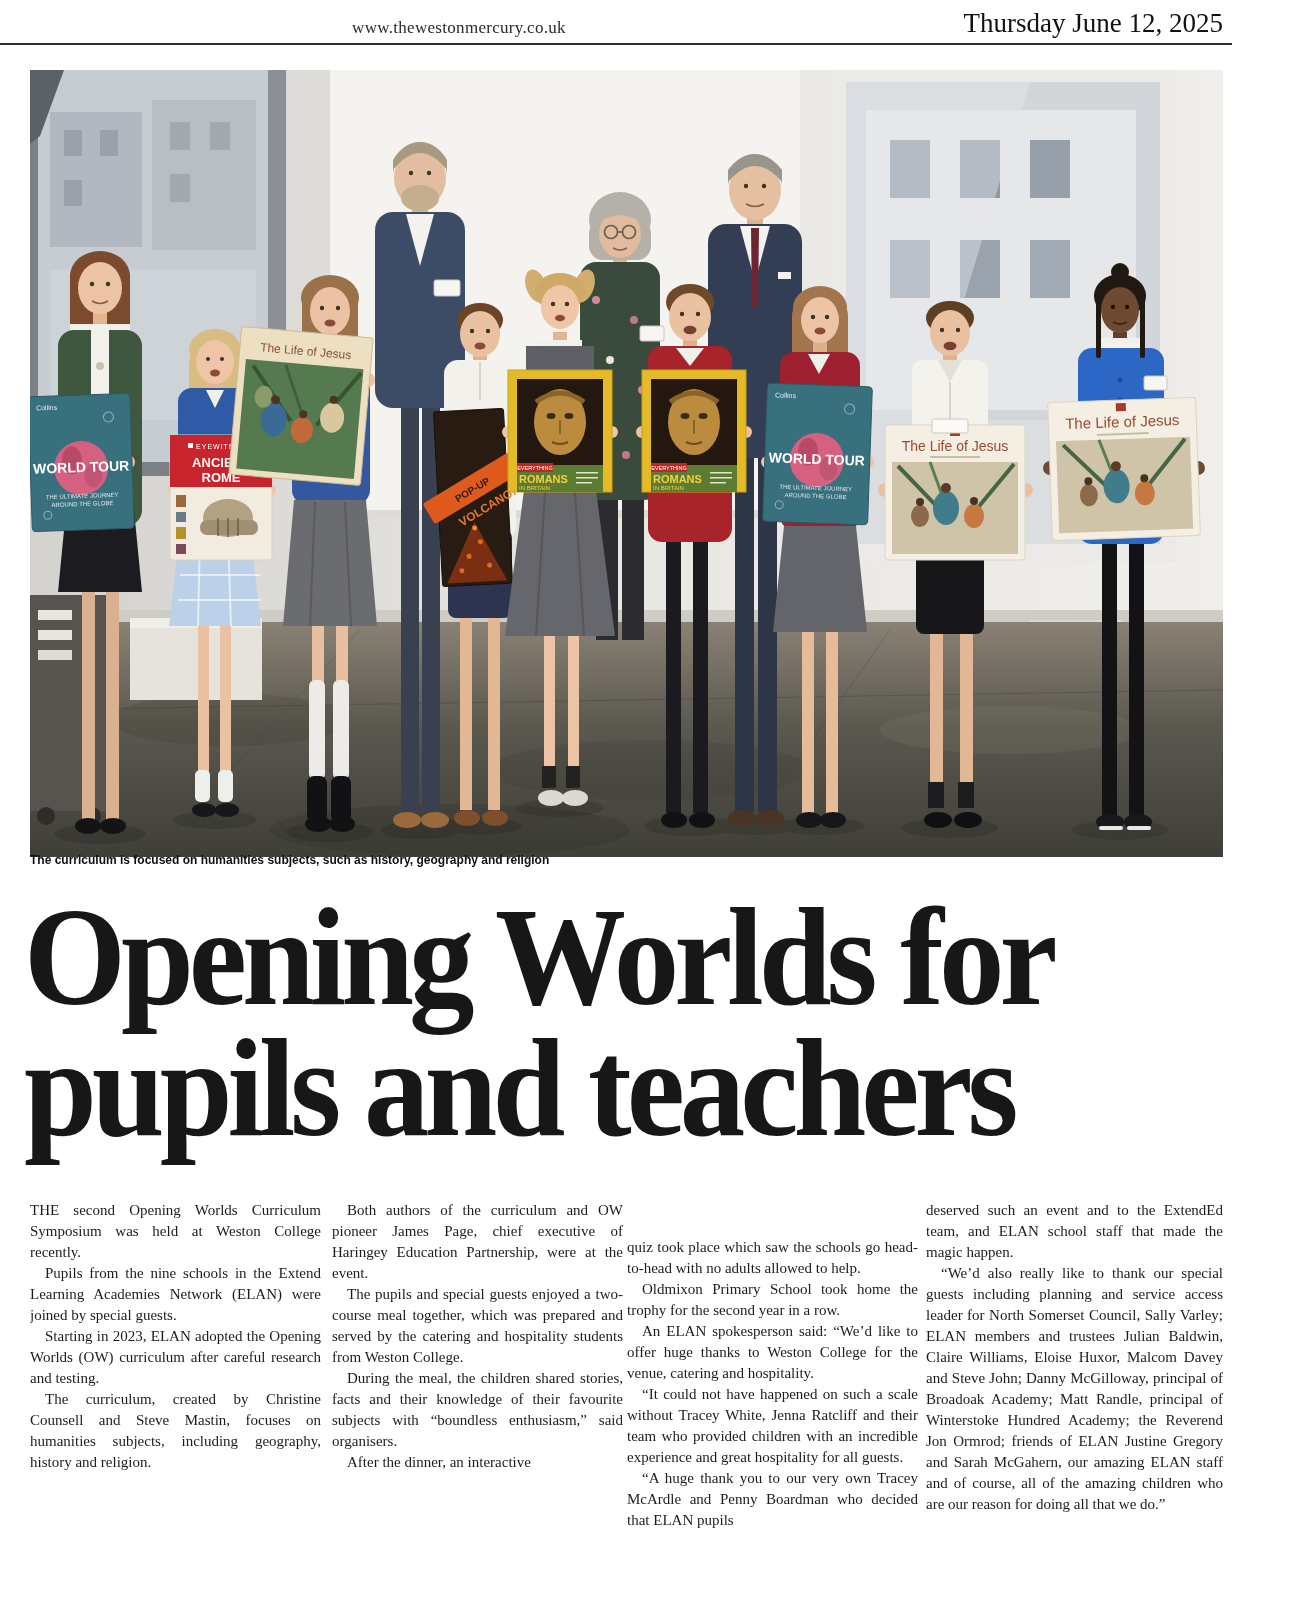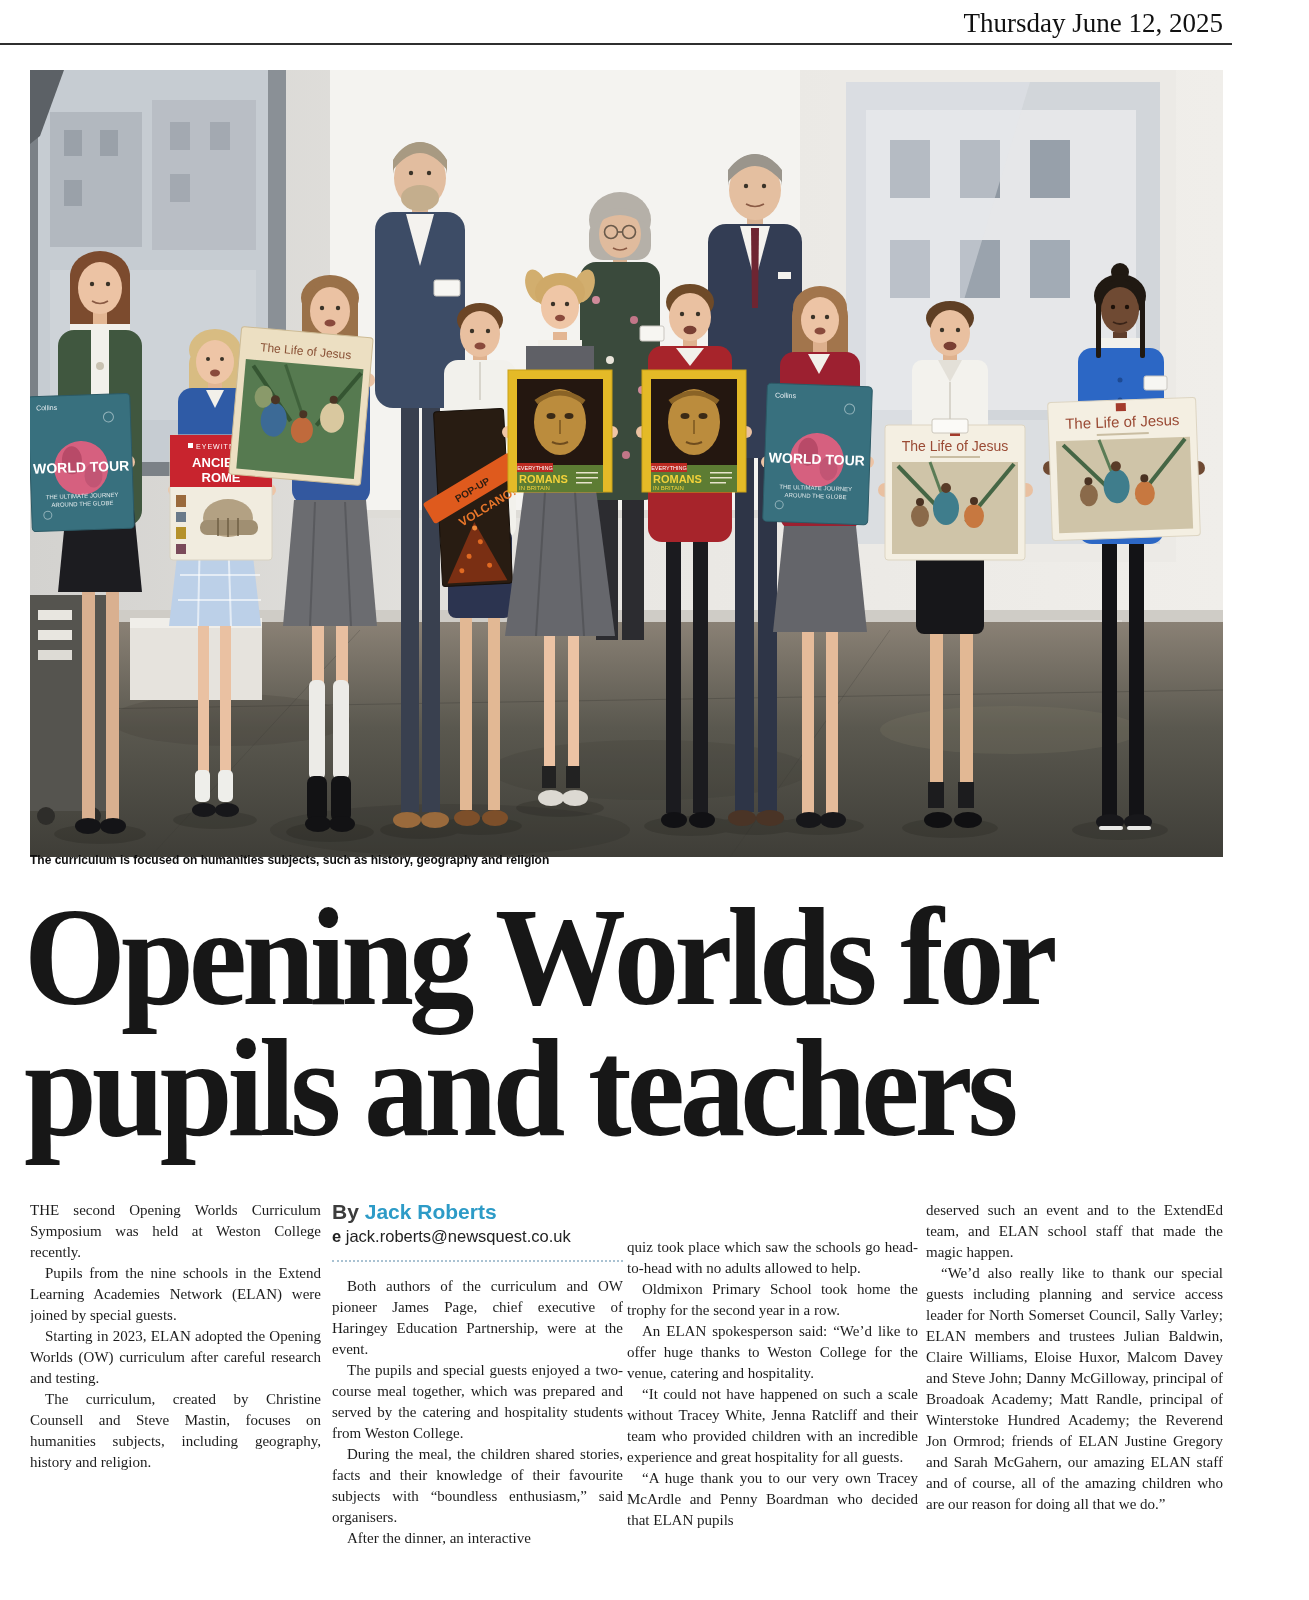--- a/index.html
+++ b/index.html
@@ -33,20 +33,21 @@
   .byline-row1{font-size:21px;font-weight:bold;color:#3c3c3c;}
   .byline-author{color:#2d9bc7;}
   .byline-row2{font-size:16.5px;color:#222;margin-top:3px;}
   .byline-row2 .e{font-weight:bold;}
 </style>
 </head>
 <body>
 
 <div class="page">
 
+  <div class="mast-url">www.thewestonmercury.co.uk</div>
   <div class="mast-date">Thursday June 12, 2025</div>
   <div class="mast-rule"></div>
 
   <div class="photo-wrap">
     <svg width="1193" height="787" viewBox="0 0 1193 787" preserveAspectRatio="none">
       <defs>
         <linearGradient id="floorGrad" x1="0" y1="0" x2="0" y2="1">
           <stop offset="0" stop-color="#8a8175"></stop>
             <stop offset="0.45" stop-color="#5a584f"></stop>
             <stop offset="1" stop-color="#3f3e38"></stop>
@@ -567,30 +568,20 @@
   </h1>
 
   <div class="cols">
     <div class="col col1">
       <p>THE second Opening Worlds Curriculum Symposium was held at Weston College recently.</p>
       <p class="indent">Pupils from the nine schools in the Extend Learning Academies Network (ELAN) were joined by special guests.</p>
       <p class="indent">Starting in 2023, ELAN adopted the Opening Worlds (OW) curriculum after careful research and testing.</p>
       <p class="indent">The curriculum, created by Christine Counsell and Steve Mastin, focuses on humanities subjects, including geography, history and religion.</p>
     </div>
     <div class="col col2">
-      <div class="byline">
-        <div class="byline-row1">
-          <span>By</span>
-          <span class="byline-author">Jack Roberts</span>
-        </div>
-        <div class="byline-row2">
-          <span class="e">e</span>
-          <span>jack.roberts@newsquest.co.uk</span>
-        </div>
-      </div>
       <p class="indent">Both authors of the curriculum and OW pioneer James Page, chief executive of Haringey Education Partnership, were at the event.</p>
       <p class="indent">The pupils and special guests enjoyed a two-course meal together, which was prepared and served by the catering and hospitality students from Weston College.</p>
       <p class="indent">During the meal, the children shared stories, facts and their knowledge of their favourite subjects with “boundless enthusiasm,” said organisers.</p>
       <p class="indent">After the dinner, an interactive</p>
     </div>
     <div class="col col3">
       <p>quiz took place which saw the schools go head-to-head with no adults allowed to help.</p>
       <p class="indent">Oldmixon Primary School took home the trophy for the second year in a row.</p>
       <p class="indent">An ELAN spokesperson said: “We’d like to offer huge thanks to Weston College for the venue, catering and hospitality.</p>
       <p class="indent">“It could not have happened on such a scale without Tracey White, Jenna Ratcliff and their team who provided children with an incredible experience and great hospitality for all guests.</p>

